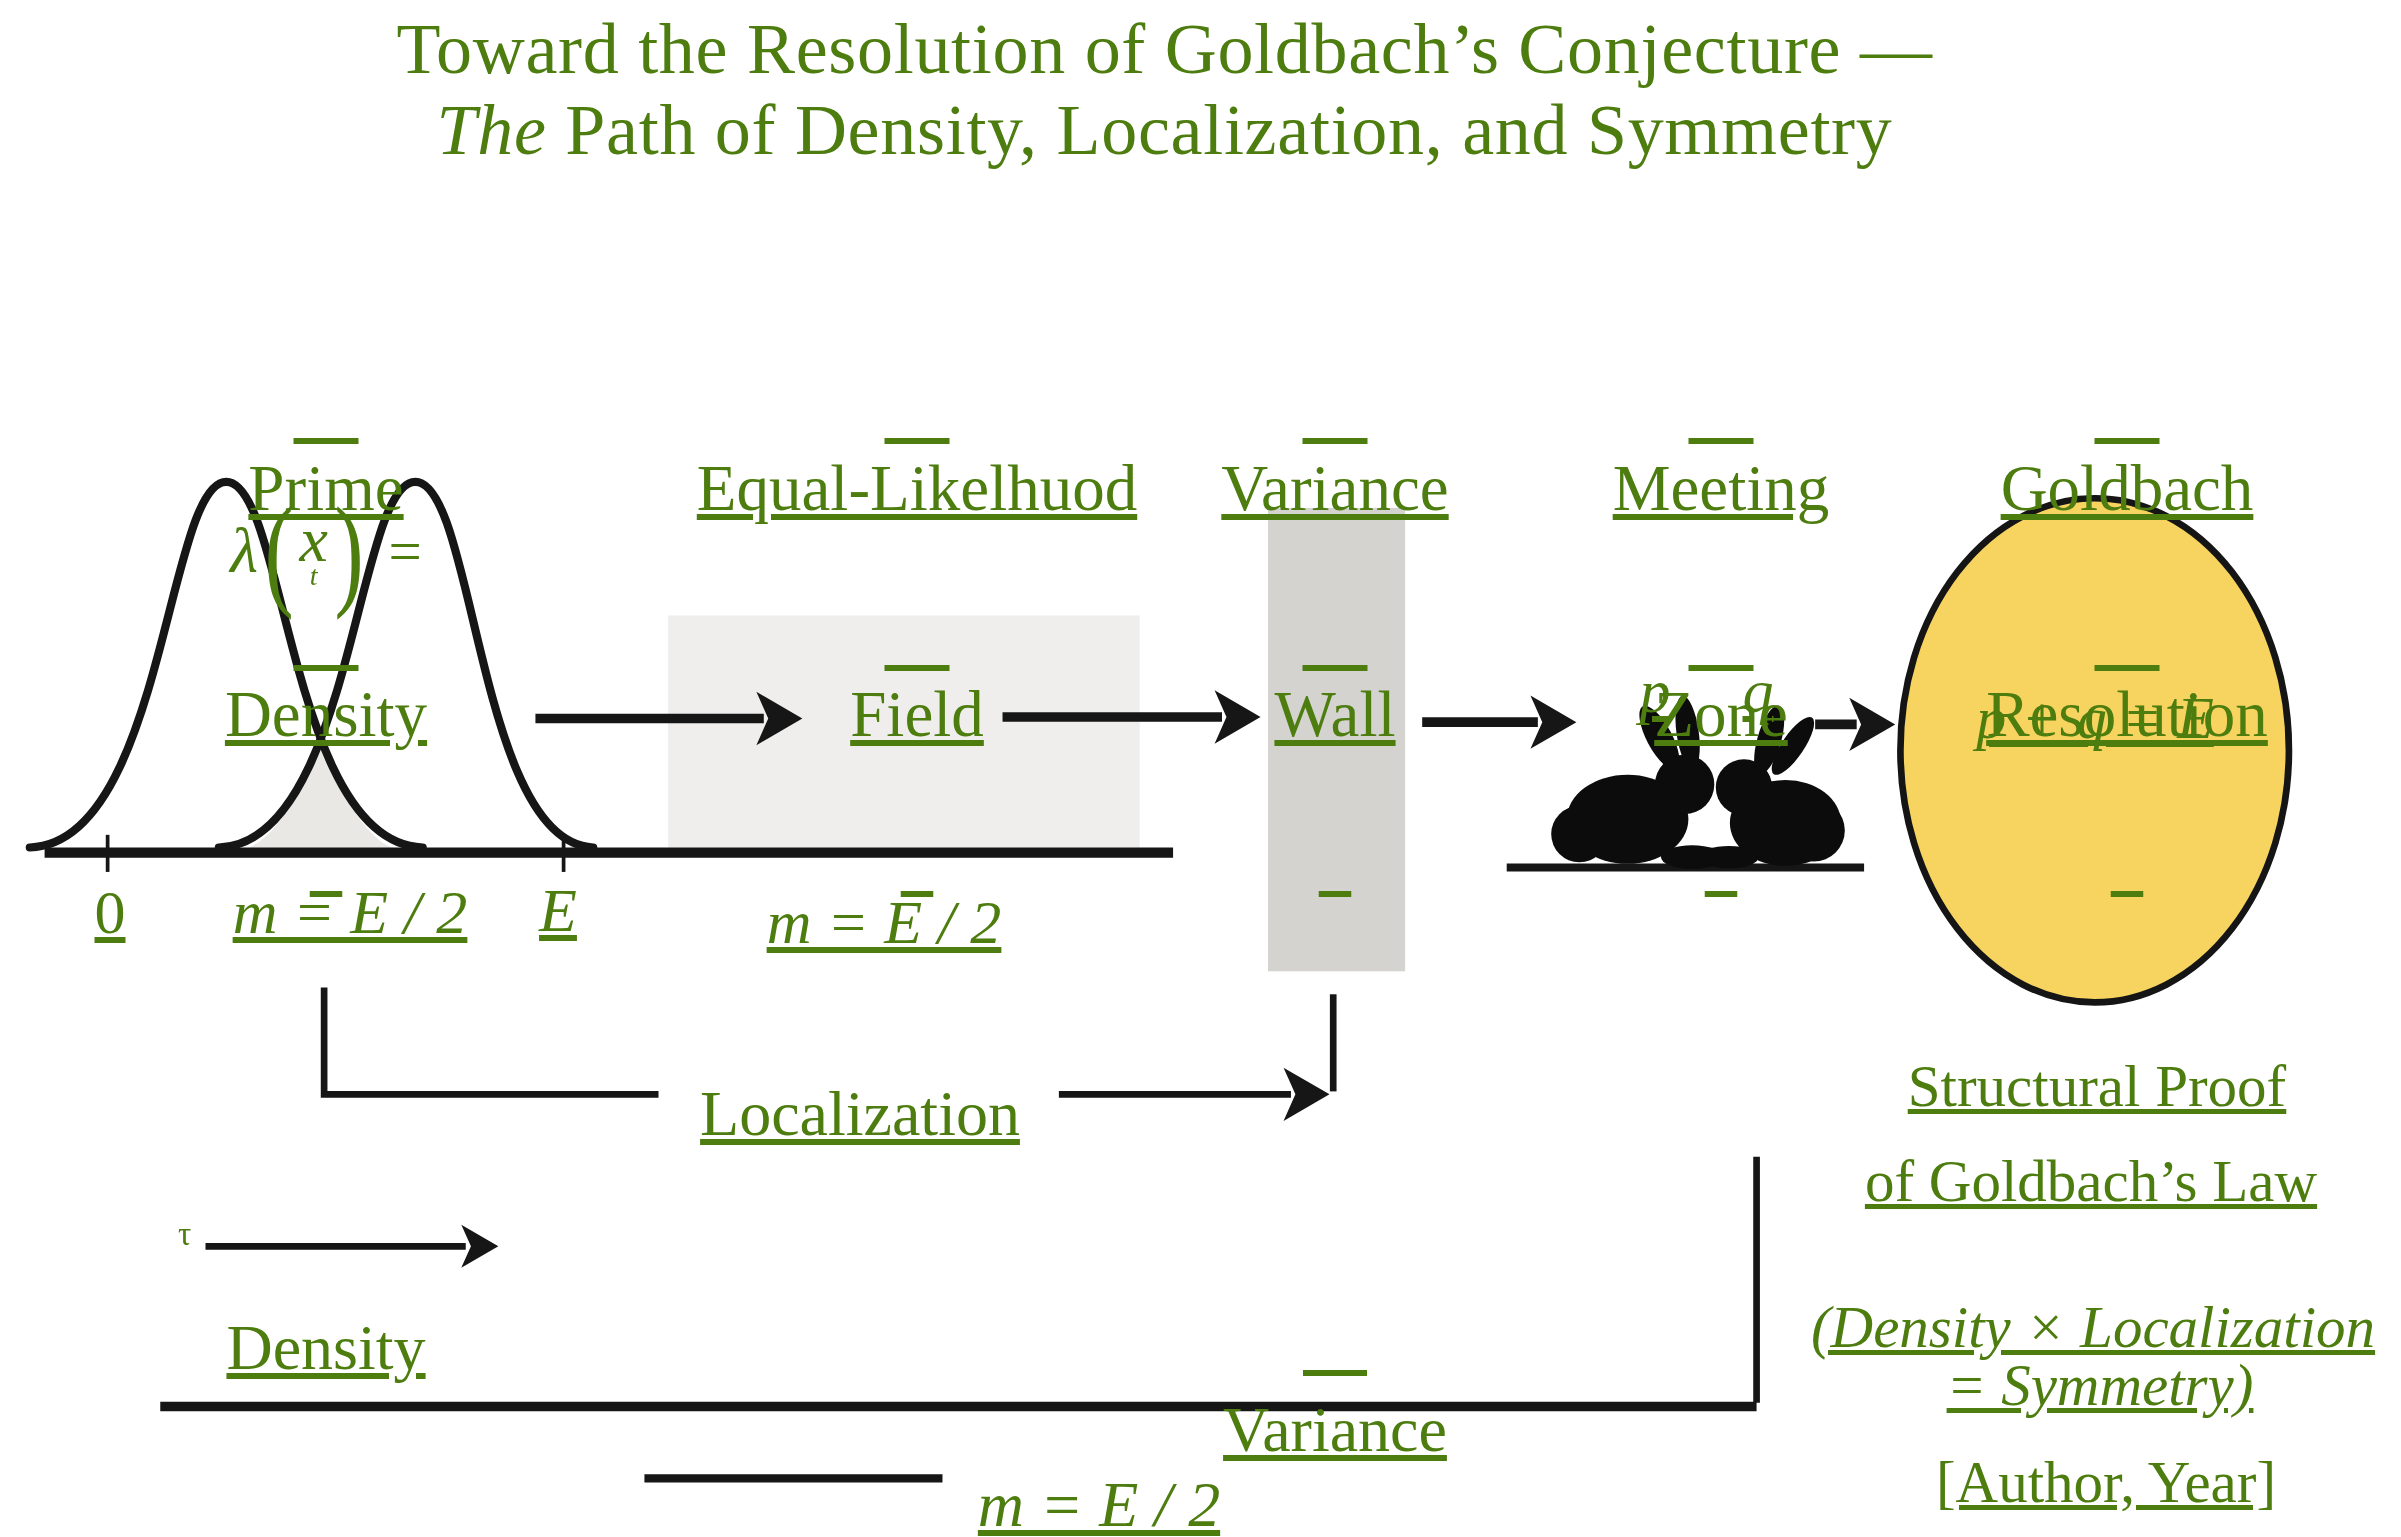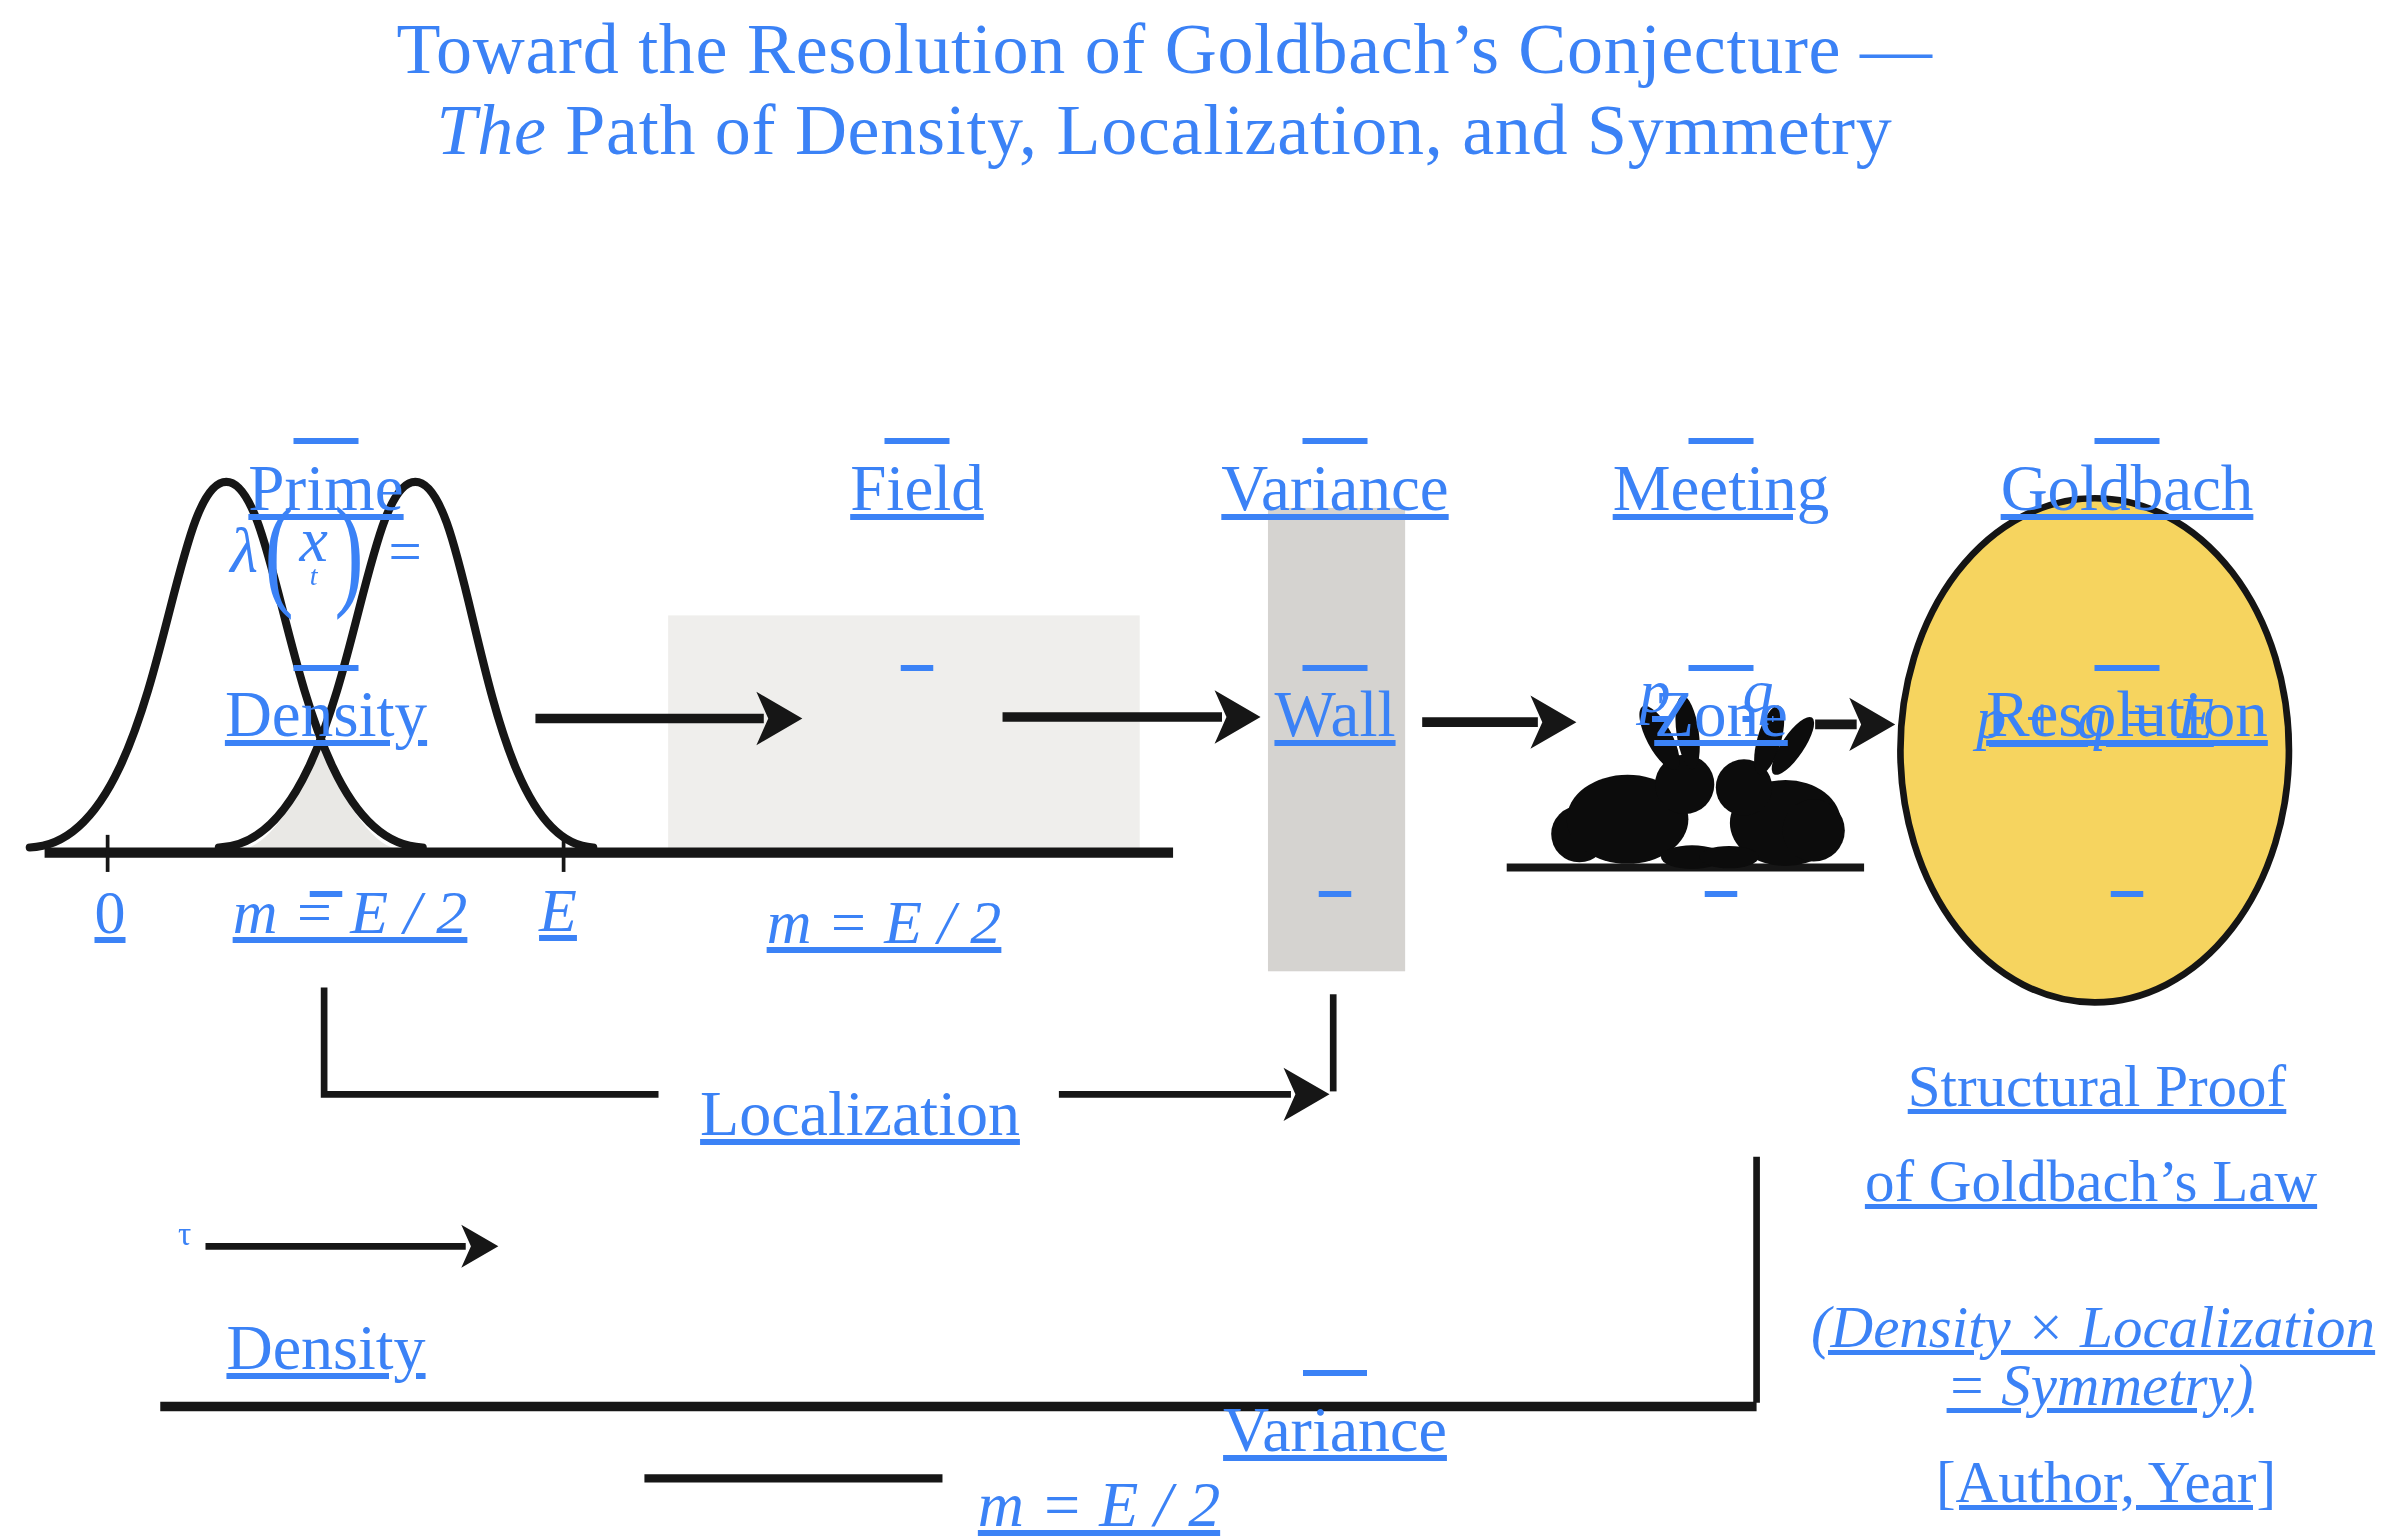--- a/index.html
+++ b/index.html
@@ -1,18 +1,18 @@
 <!DOCTYPE html>
 <html style="font-size:12px"><head>
 <meta charset="utf-8">
 <style>
   html,body{margin:0;padding:0;background:#ffffff;}
   #canvas{
     position:relative;width:2401px;height:1537px;overflow:hidden;
-    background:#ffffff;color:#3b82f6;
+    background:#ffffff;color:#4d7c0f;
     font-family:"Liberation Serif", serif;
   }
   .abs{position:absolute;}
   .ctr{transform:translateX(-50%);text-align:center;white-space:pre;text-decoration:underline;}
   .it{font-style:italic;}
   .title{font-size:72px;line-height:1.12;letter-spacing:0.7px;}
   .hdr{font-size:65px;line-height:1.16;}
   .math{font-size:62px;}
   .flowlbl{font-size:64px;margin-top:28px;}
   .eq{font-size:60px;}
@@ -97,20 +97,21 @@
   <div class="abs title" style="left:0;top:9px;width:2329px;text-align:center;">
     <div>Toward the Resolution of Goldbach’s Conjecture —</div>
     <div style="white-space:pre;"><i class="it">The</i><span> Path of Density, Localization, and Symmetry</span></div>
   </div>
 
   <div class="abs ctr hdr" style="left:326px;top:300px;">
     <div>Prime</div>
     <div>Density</div>
   </div>
   <div class="abs ctr hdr" style="left:917px;top:300px;">
+    <div>Equal-Likelhuod</div>
     <div>Field</div>
   </div>
   <div class="abs ctr hdr" style="left:1335px;top:300px;">
     <div>Variance</div>
     <div>Wall</div>
   </div>
   <div class="abs ctr hdr" style="left:1721px;top:300px;">
     <div>Meeting</div>
     <div>Zone</div>
   </div>

